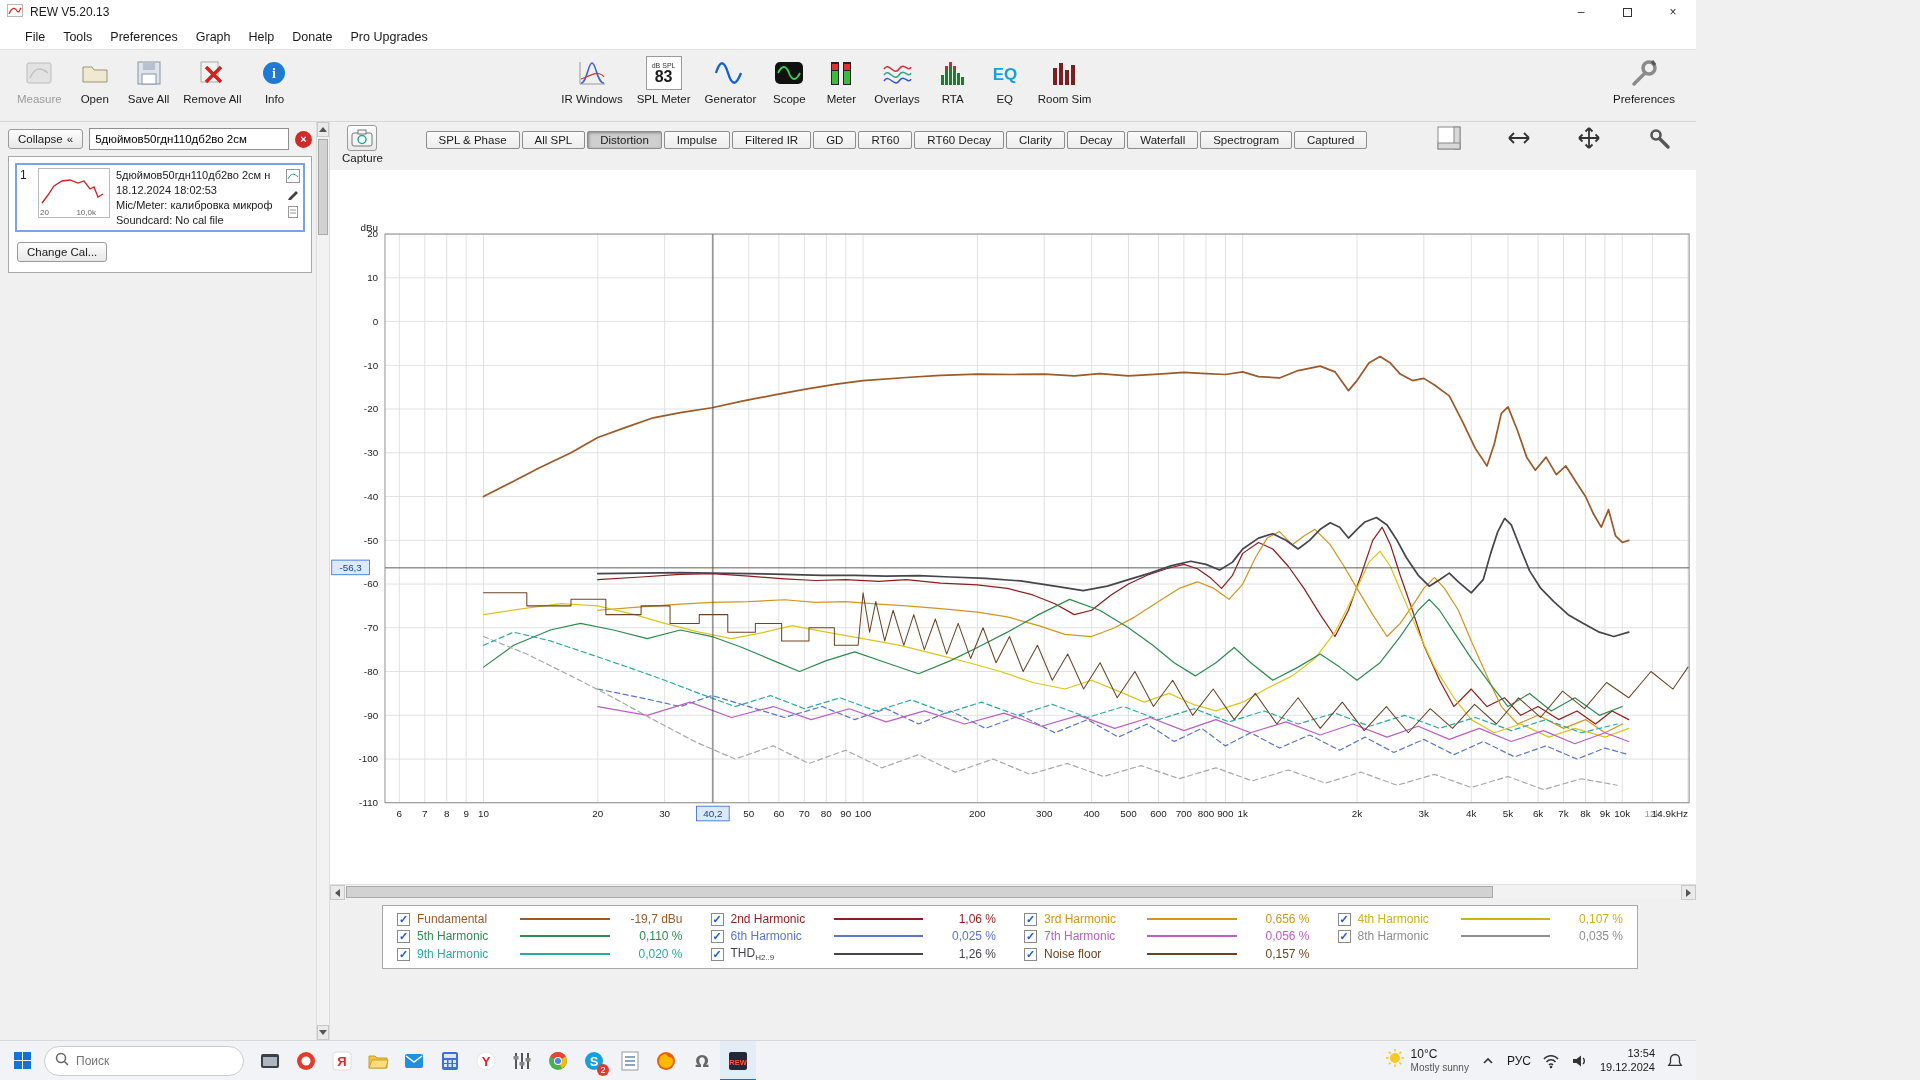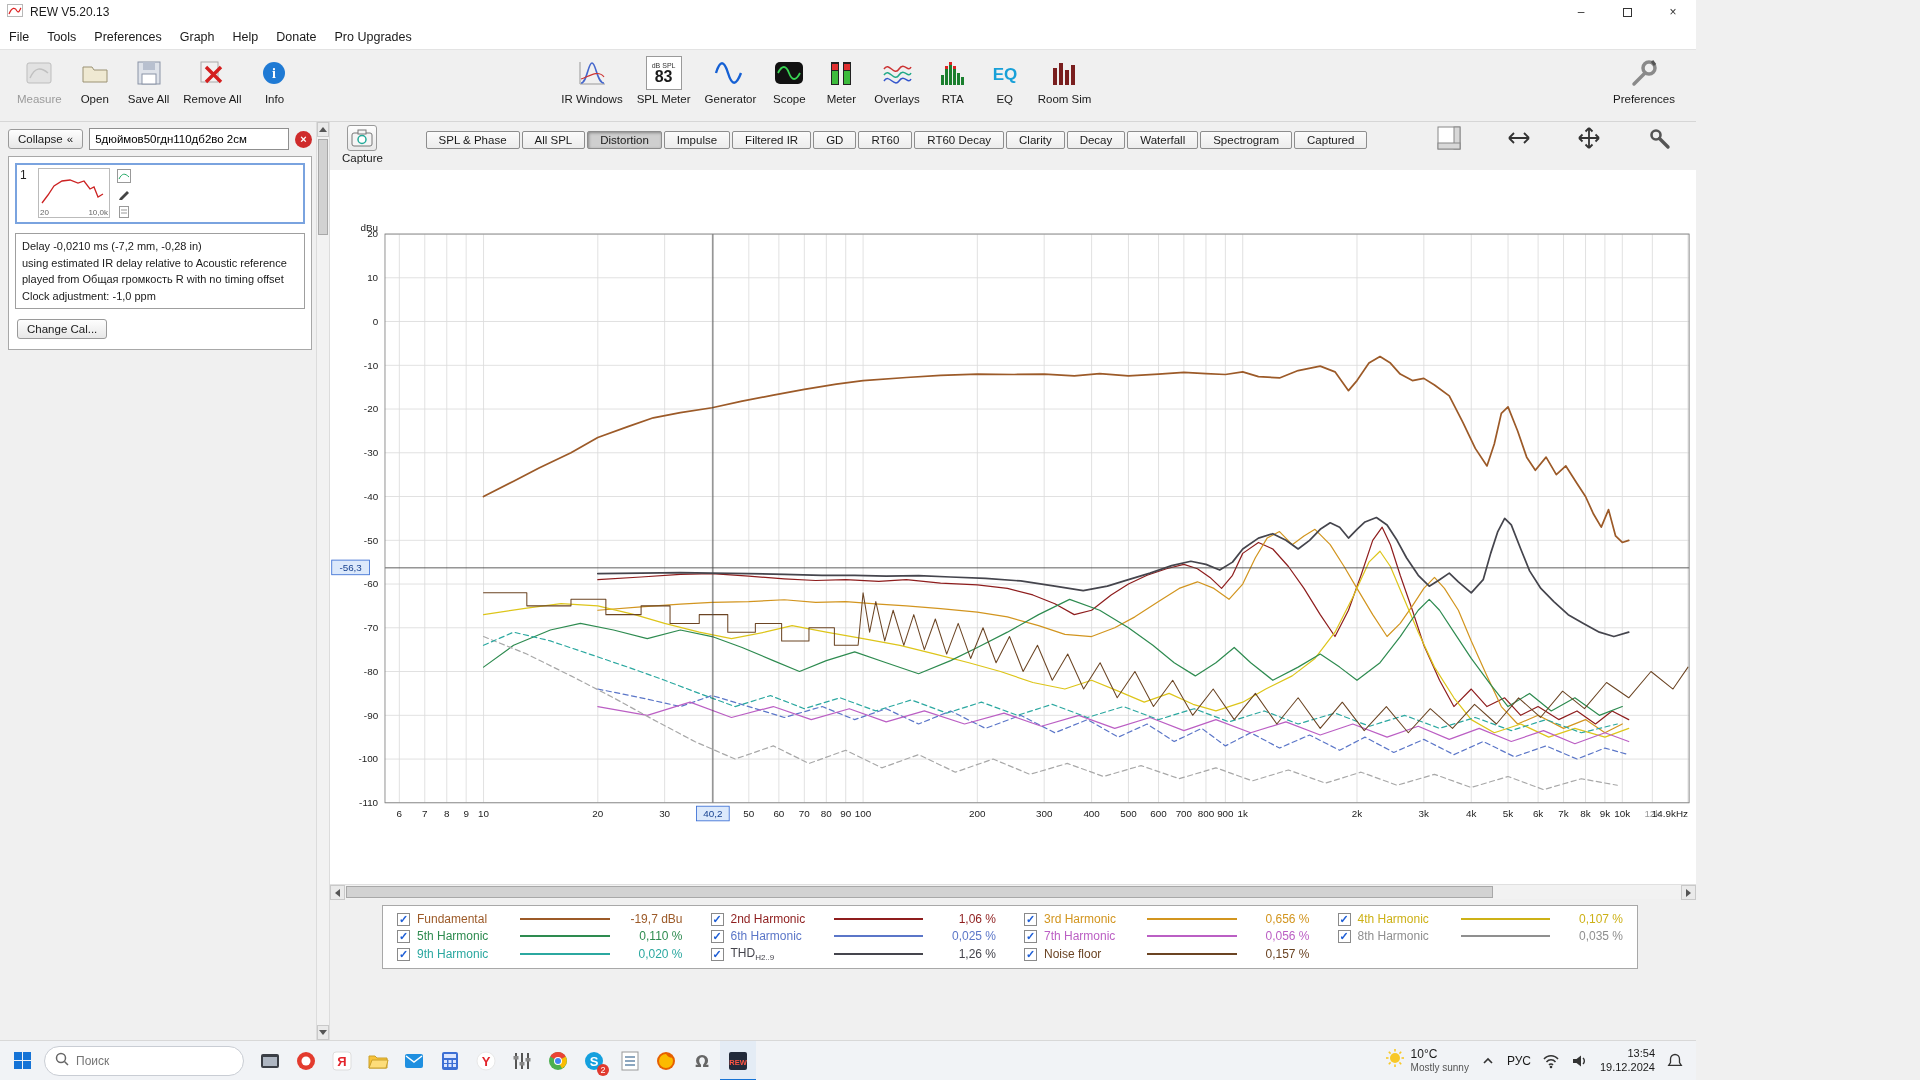--- a/index.html
+++ b/index.html
@@ -6,21 +6,21 @@
   html,body{width:1920px;height:1080px;overflow:hidden;font-family:"Liberation Sans",sans-serif;background:#f0f0f0;color:#1a1a1a;}
   .app{display:flex;flex-direction:column;width:1696px;height:1080px;}
 
   
   .titlebar{height:24px;background:#fff;display:flex;align-items:center;gap:7px;padding-left:7px;font-size:12px;flex:0 0 auto;}
   .win-controls{margin-left:auto;display:flex;height:100%;}
   .win-controls .wc{width:46px;height:100%;border:0;background:transparent;display:flex;align-items:center;justify-content:center;font-size:12px;color:#333;}
   .wc-max i{display:block;width:9px;height:9px;border:1px solid #333;}
 
   
-  .menubar{height:26px;background:#fff;border-bottom:1px solid #e3e3e3;display:flex;align-items:center;padding-left:0;font-size:12.5px;flex:0 0 auto;}
+  .menubar{height:26px;background:#fff;border-bottom:1px solid #e3e3e3;display:flex;align-items:center;padding-left:16px;font-size:12.5px;flex:0 0 auto;}
   .menu-item{padding:4px 9px;}
 
   
   .toolbar{height:72px;background:#f0f0f0;border-bottom:1px solid #d6d6d6;display:flex;align-items:flex-start;padding:3px 14px 0 10px;flex:0 0 auto;}
   .tb-group{display:flex;}
   .tb-center{margin:0 auto;}
   .tb-btn{display:flex;flex-direction:column;align-items:center;min-width:52px;padding:2px 7px;font-size:11.5px;gap:2px;}
   .tb-btn .ticon{width:38px;height:36px;display:flex;align-items:center;justify-content:center;}
   .tb-btn.disabled .tlabel{color:#9b9b9b;}
   .spl-box{width:36px;height:34px;border:1px solid #9a9a9a;background:#fff;display:flex;flex-direction:column;align-items:center;justify-content:center;line-height:1;}
@@ -32,21 +32,21 @@
   .left-col{width:316px;background:#f0f0f0;padding:6px 4px 0 8px;flex:0 0 auto;}
   .lp-header{display:flex;align-items:center;gap:6px;margin-bottom:6px;}
   .btn3d{background:linear-gradient(#fefefe,#e7e7e7);border:1px solid #9a9a9a;border-radius:3px;font-size:11.5px;padding:3px 9px;display:inline-flex;align-items:center;gap:4px;}
   .name-input{flex:1;height:22px;border:1px solid #8f8f8f;font-size:11.5px;padding:0 5px;font-family:"Liberation Sans",sans-serif;}
   .circle-x{width:17px;height:17px;border-radius:50%;background:#cf2b2b;color:#fff;border:0;font-size:11px;line-height:16px;text-align:center;font-weight:bold;}
   .left-panel{background:#fff;border:1px solid #a8a8a8;padding:6px;}
   .meas-item{border:2px solid #7aa3df;background:#fff;display:flex;gap:6px;padding:3px;}
   .meas-num{font-size:12px;width:12px;color:#222;}
   .meas-thumb{width:72px;height:50px;border:1px solid #bbb;position:relative;background:#fff;flex:0 0 auto;}
   .thumb-lbl{position:absolute;bottom:0;font-size:8px;color:#666;}
-  .thumb-lbl.l{left:1px;} .thumb-lbl.r{right:1px;}
+  .thumb-lbl.l{left:1px;} .thumb-lbl.r{right:13px;}
   .meas-text{font-size:11px;line-height:1.35;flex:1;min-width:0;}
   .meas-text div{white-space:nowrap;overflow:hidden;}
   .meas-icons{display:flex;flex-direction:column;gap:3px;align-items:center;}
   .mi{width:15px;height:15px;display:flex;align-items:center;justify-content:center;}
   .info-box{border:1px solid #9f9f9f;margin-top:9px;padding:4px 6px;font-size:11px;line-height:1.5;}
   .cal-row{margin:10px 0 4px 2px;}
 
   .vscroll{width:14px;background:#f2f2f2;border-left:1px solid #dcdcdc;border-right:1px solid #dcdcdc;display:flex;flex-direction:column;flex:0 0 auto;}
   .vs-arrow{height:15px;display:flex;align-items:center;justify-content:center;background:#eaeaea;border:1px solid #c9c9c9;}
   .vs-track{flex:1;position:relative;}
@@ -321,46 +321,46 @@
       <div class="left-panel">
         <div class="meas-item">
           <div class="meas-num">1</div>
           <div class="meas-thumb">
             <svg width="70" height="48">
                 <path d="M3 34 L9 26 L15 17 L23 12 L31 11 L39 14 L45 12 L51 20 L55 18 L59 28 L64 25" stroke="#cc2222" fill="none" stroke-width="1.3"></path>
               </svg>
             <span class="thumb-lbl l">20</span>
             <span class="thumb-lbl r">10,0k</span>
           </div>
+          <div class="meas-text">
+            <div>5дюймов50гдн110дб2во 2см н</div>
+            <div>18.12.2024 18:02:53</div>
+            <div>Mic/Meter: калибровка микроф</div>
+            <div>Soundcard: No cal file</div>
+          </div>
           <div class="meas-icons">
             <span class="mi">
                 <svg width="14" height="14">
                   <rect x="0.5" y="0.5" width="13" height="13" fill="#fff" stroke="#999"></rect>
                   <path d="M2 10 C5 4 8 4 12 8" stroke="#2a6" fill="none"></path>
                 </svg>
               </span>
             <span class="mi">
                 <svg width="14" height="14">
                   <path d="M3 11 L10 4 L12 6 L5 13 L2 13 Z" fill="#444"></path>
                 </svg>
               </span>
             <span class="mi">
                 <svg width="14" height="14">
                   <rect x="2.5" y="1.5" width="9" height="11" fill="#fff" stroke="#999"></rect>
                   <line x1="4" y1="5" x2="10" y2="5" stroke="#999"></line>
                   <line x1="4" y1="8" x2="10" y2="8" stroke="#999"></line>
                 </svg>
               </span>
           </div>
-        </div>
-        <div class="info-box">
-          <div>Delay -0,0210 ms (-7,2 mm, -0,28 in)</div>
-          <div>using estimated IR delay relative to Acoustic reference</div>
-          <div>played from Общая громкость R with no timing offset</div>
-          <div>Clock adjustment: -1,0 ppm</div>
         </div>
         <div class="cal-row">
           <span class="btn3d">Change Cal...</span>
         </div>
       </div>
     </div>
 
     <div class="vscroll">
       <div class="vs-arrow">
           <span class="tri up"></span>

